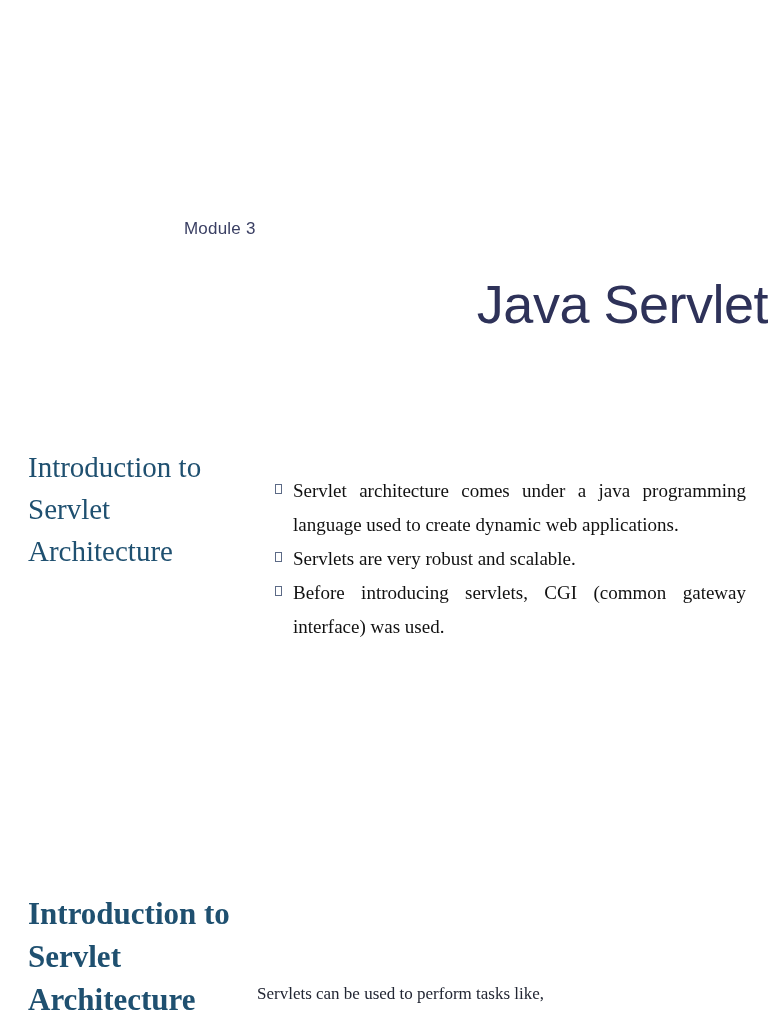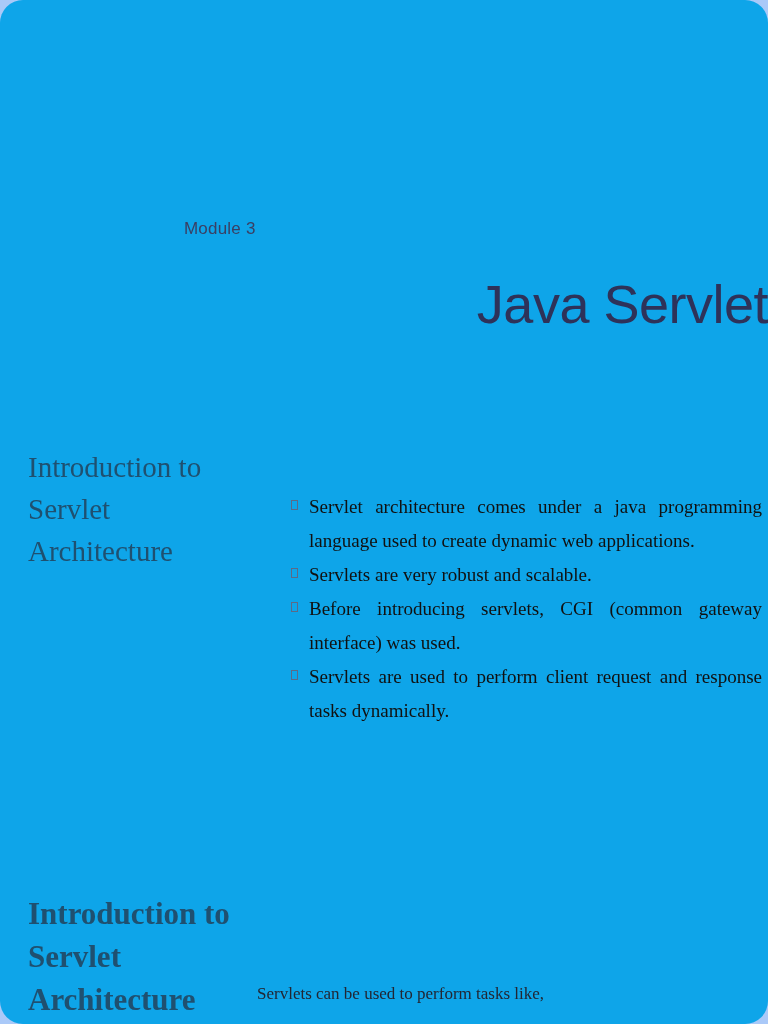--- a/index.html
+++ b/index.html
@@ -11,22 +11,21 @@
     height: 1024px;
     background: #aac9f8;
     font-family: "Liberation Sans", sans-serif;
     overflow: hidden;
     position: relative;
   }
 
   .slide {
     position: absolute;
     inset: 0;
-    background: #0ea5e9;
-    border-radius: 23px;
+    background: #ffffff;
   }
 
   
   .title-block {
     position: absolute;
     left: 0;
     top: 218px;
     width: 768px;
   }
   .module-label {
@@ -64,21 +63,21 @@
     font-size: 29px;
     line-height: 42px;
     color: #1f5070;
     font-weight: normal;
   }
   .bullet-list {
     position: absolute;
     left: 272px;
     top: 28px;
     width: 474px;
-    margin: 16px;
+    margin: 0;
     padding: 0;
     list-style: none;
   }
   .bullet-item {
     position: relative;
     padding-left: 21px;
     font-family: "Liberation Serif", serif;
     font-size: 19px;
     line-height: 34px;
     color: #111111;
@@ -157,26 +156,20 @@
         <span class="txt">
           <span>Servlets are very robust and scalable.</span><b></b><span></span>
         </span>
       </li>
       <li class="bullet-item">
         <span class="marker"></span>
         <span class="txt">
           <span>Before introducing servlets, CGI (common gateway interface) was used.</span><b></b><span></span>
         </span>
       </li>
-      <li class="bullet-item">
-        <span class="marker"></span>
-        <span class="txt">
-          <span>Servlets are used to perform client request and response tasks dynamically.</span><b></b><span></span>
-        </span>
-      </li>
     </ul>
   </div>
 
   <div class="section-two">
     <div class="heading-serif-bold">Introduction to Servlet Architecture</div>
     <div class="lead-text">Servlets can be used to perform tasks like,</div>
   </div>
 
 </div>
 

